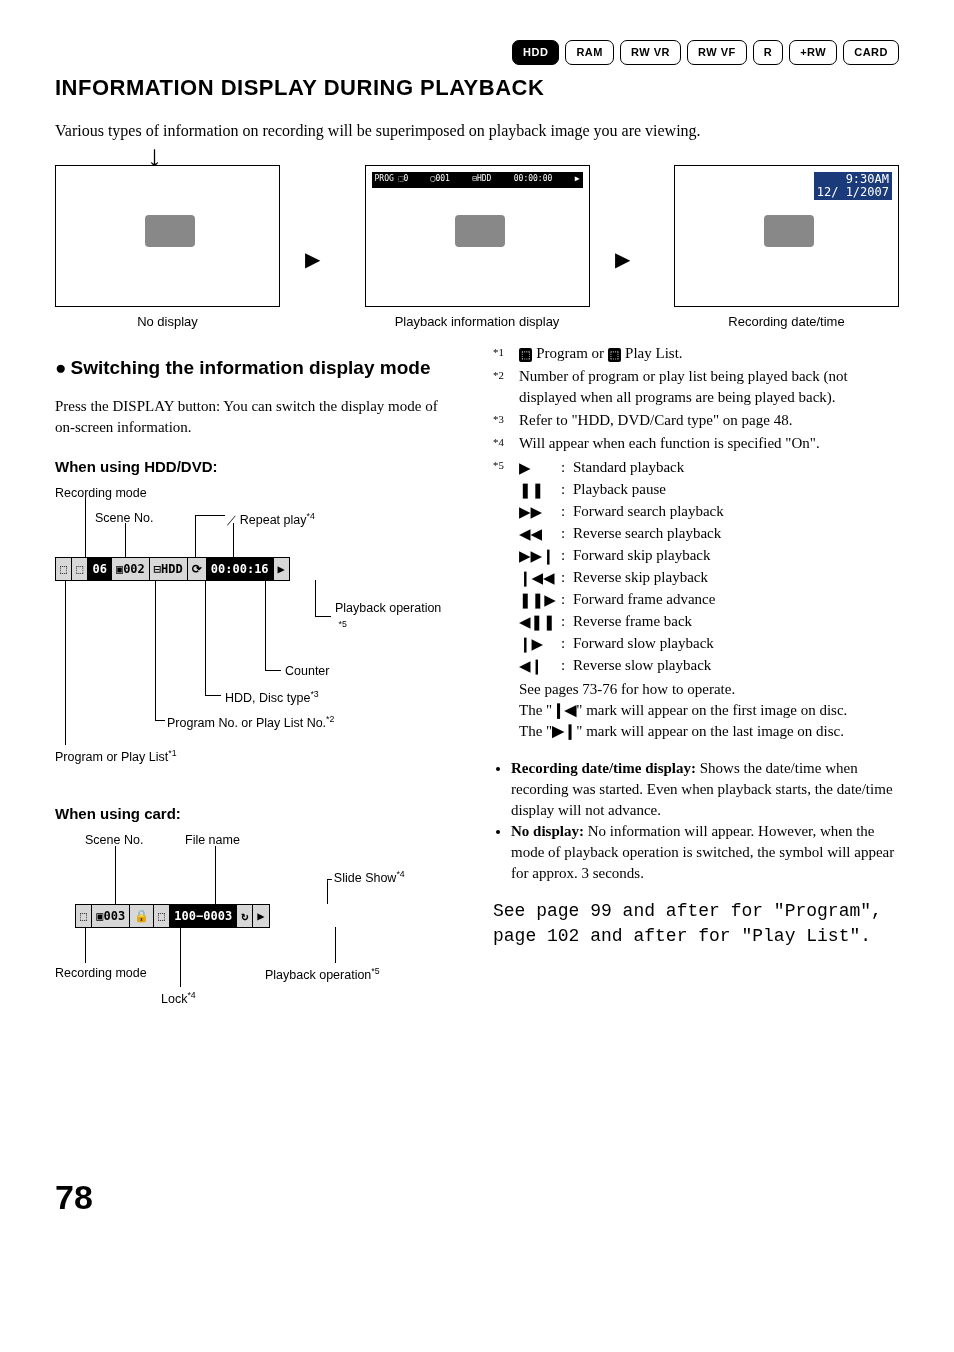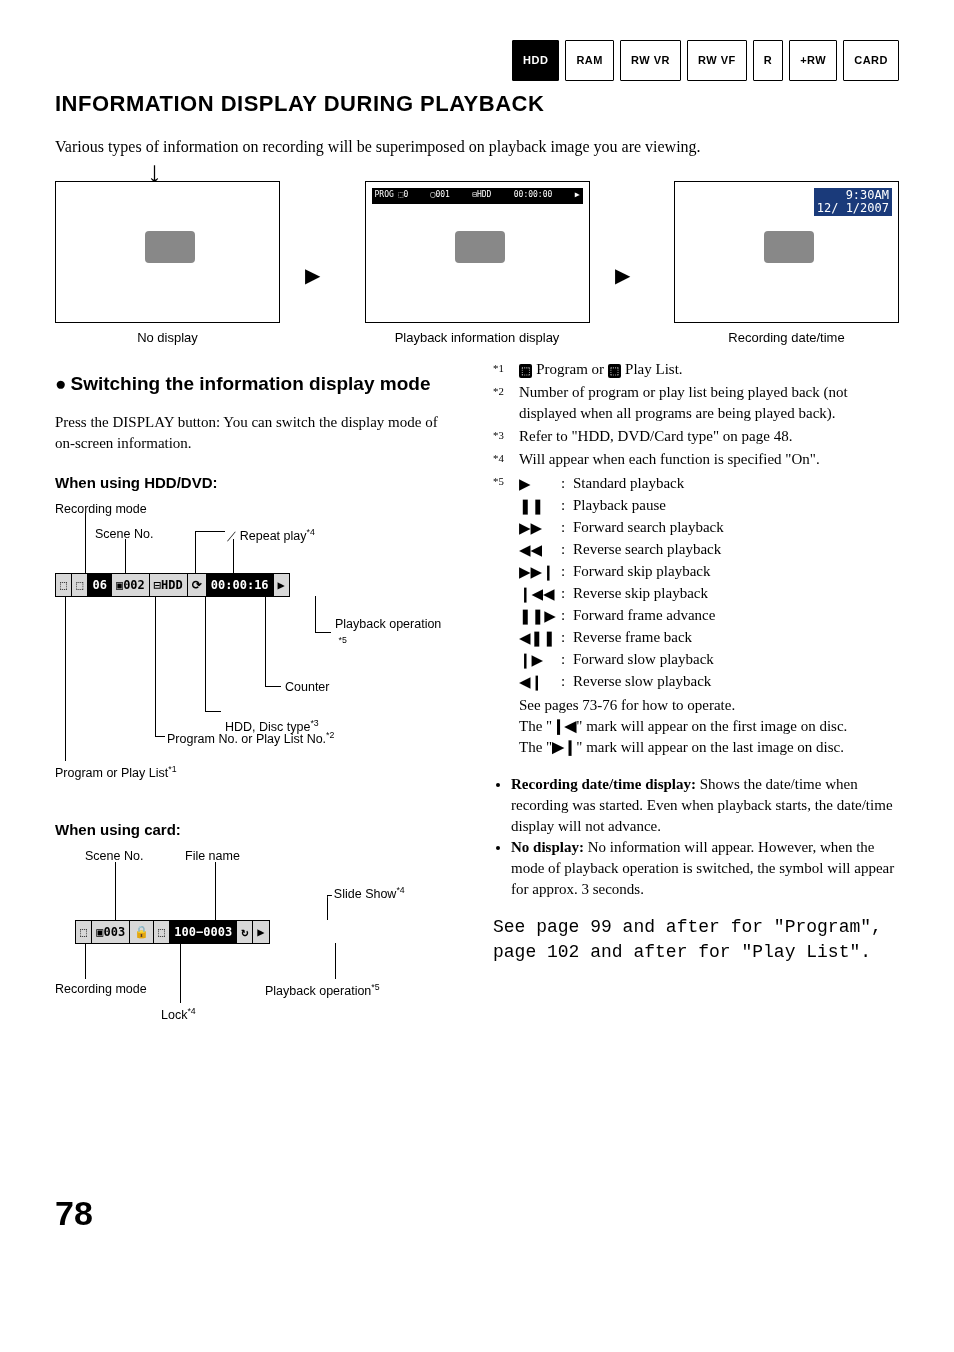--- a/index.html
+++ b/index.html
@@ -1,17 +1,17 @@
 <!DOCTYPE html>
 <html><head>
 <meta charset="utf-8">
 <style>
 body{font-family:Georgia,serif;margin:0;padding:40px 55px 40px 55px;width:844px;color:#000;font-size:16px;line-height:1.4}
 .badges{text-align:right;margin-bottom:8px}
-.badge{display:inline-block;font-family:Arial,sans-serif;font-size:11px;font-weight:bold;padding:12px 10px;border:1px solid #000;border-radius:1px;margin-left:2px;letter-spacing:.5px}
+.badge{display:inline-block;font-family:Arial,sans-serif;font-size:11px;font-weight:bold;padding:4px 10px;border:1px solid #000;border-radius:7px;margin-left:2px;letter-spacing:.5px}
 .badge.inv{background:#000;color:#fff;border-color:#000}
 h1{font-family:Arial,sans-serif;font-weight:bold;font-size:22px;margin:0 0 10px;letter-spacing:.5px}
 .intro{margin:16px 0 22px}
 .figrow{display:flex;justify-content:space-between;align-items:flex-start;margin-bottom:10px;position:relative}
 .figcell{width:225px;text-align:center;font-family:Arial,sans-serif;font-size:13px}
 .figbox{border:1px solid #000;height:140px;margin-bottom:6px;background:#fff;position:relative;overflow:hidden}
 .arrow-down{position:absolute;left:92px;top:-30px;font-size:30px}
 .arrow-r{position:absolute;top:80px;font-size:20px}
 .ar1{left:250px}.ar2{left:560px}
 .cols{display:flex;gap:32px}
@@ -124,21 +124,21 @@
       <div class="line" style="left:260px;top:95px;width:1px;height:36px"></div>
       <div class="line" style="left:260px;top:131px;width:16px;height:1px"></div>
       <div class="lbl" style="left:280px;top:115px"><span>Playback operation</span><br>&nbsp;<sup>*5</sup></div>
 
       <div class="line" style="left:210px;top:95px;width:1px;height:90px"></div>
       <div class="line" style="left:210px;top:185px;width:16px;height:1px"></div>
       <div class="lbl" style="left:230px;top:178px">Counter</div>
 
       <div class="line" style="left:150px;top:95px;width:1px;height:115px"></div>
       <div class="line" style="left:150px;top:210px;width:16px;height:1px"></div>
-      <div class="lbl" style="left:170px;top:216px"><span>HDD, Disc type</span><sup>*3</sup></div>
+      <div class="lbl" style="left:170px;top:203px"><span>HDD, Disc type</span><sup>*3</sup></div>
 
       <div class="line" style="left:100px;top:95px;width:1px;height:140px"></div>
       <div class="line" style="left:100px;top:235px;width:10px;height:1px"></div>
       <div class="lbl" style="left:112px;top:228px"><span>Program No. or Play List No.</span><sup>*2</sup></div>
 
       <div class="line" style="left:10px;top:95px;width:1px;height:165px"></div>
       <div class="lbl" style="left:0;top:262px"><span>Program or Play List</span><sup>*1</sup></div>
     </div>
 
     <h3>When using card:</h3>

